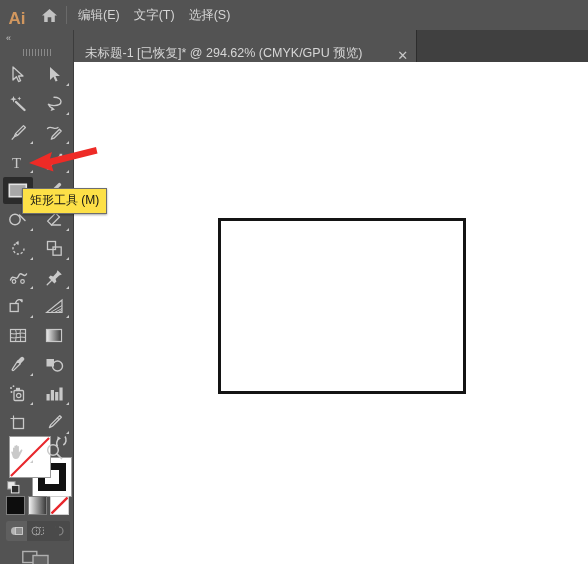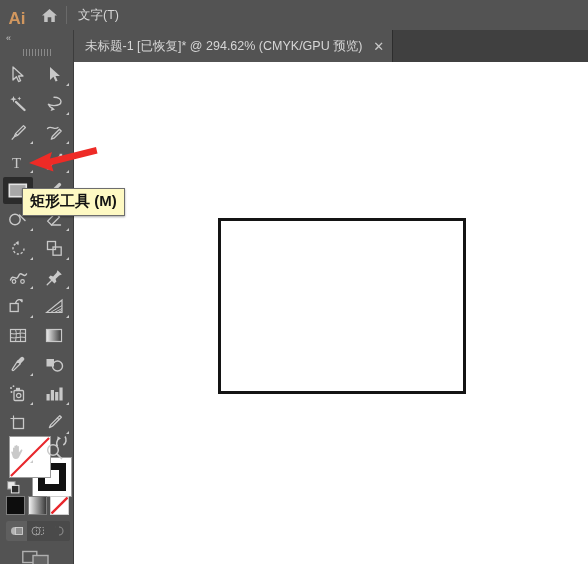--- a/index.html
+++ b/index.html
@@ -36,23 +36,24 @@
     padding:4px 7px;white-space:nowrap;cursor:default;
   }
   
   #tabbar{
     position:absolute;left:73px;top:30px;width:515px;height:32px;
     background:#404040;
     display:flex;align-items:flex-end;
   }
   #doc-tab{
     height:32px;background:#535353;
-    display:flex;align-items:center;
+    display:flex;align-items:flex-end;
     padding:0 8px 0 12px;
     border-right:1px solid #2d2d2d;
+    gap:24px;
   }
   #doc-tab-title{
     color:#d6d6d6;font-size:12.5px;white-space:nowrap;
   }
   #doc-tab-close{
     color:#c8c8c8;font-size:13px;margin-left:11px;line-height:1;
     cursor:default;font-weight:bold;
   }
   
   #canvas-area{
@@ -151,46 +152,47 @@
   }
   .draw-mode.sel{background:#5f5f5f;}
   
   #screen-mode{
     position:absolute;left:0;top:516px;width:73px;height:26px;
     display:flex;align-items:center;justify-content:center;
   }
   
   #tooltip{
     position:absolute;left:22px;top:188px;
-    background:#fef9c3;border:1px solid #6e6e6e;
-    color:#141414;font-size:15px;
+    background:#fde047;border:1px solid #6e6e6e;
+    color:#141414;font-size:12px;
     padding:3px 7px 4px 7px;
     white-space:nowrap;
     z-index:60;
     box-shadow:0 1px 2px rgba(0,0,0,0.35);
-    font-weight:bold;
   }
   
   #red-arrow{
     position:absolute;left:0;top:130px;width:130px;height:60px;
     z-index:70;pointer-events:none;
   }
 </style>
 </head>
 <body>
 
 <div id="menubar">
   <div id="ai-logo">Ai</div>
   <div id="home-btn">
     <svg width="17" height="15" viewBox="0 0 17 15">
       <path d="M8.5 1 L16 7.4 L13.8 7.4 L13.8 14 L10.3 14 L10.3 9.3 L6.7 9.3 L6.7 14 L3.2 14 L3.2 7.4 L1 7.4 Z" fill="#c2c2c2"></path>
     </svg>
   </div>
   <div id="menu-divider"></div>
+  <div class="menu-item">编辑(E)</div>
   <div class="menu-item">文字(T)</div>
+  <div class="menu-item">选择(S)</div>
 </div>
 
 <div id="tabbar">
   <div id="doc-tab">
     <span id="doc-tab-title">未标题-1 [已恢复]* @ 294.62% (CMYK/GPU 预览)</span>
     <span id="doc-tab-close">✕</span>
   </div>
 </div>
 
 <div id="canvas-area">

